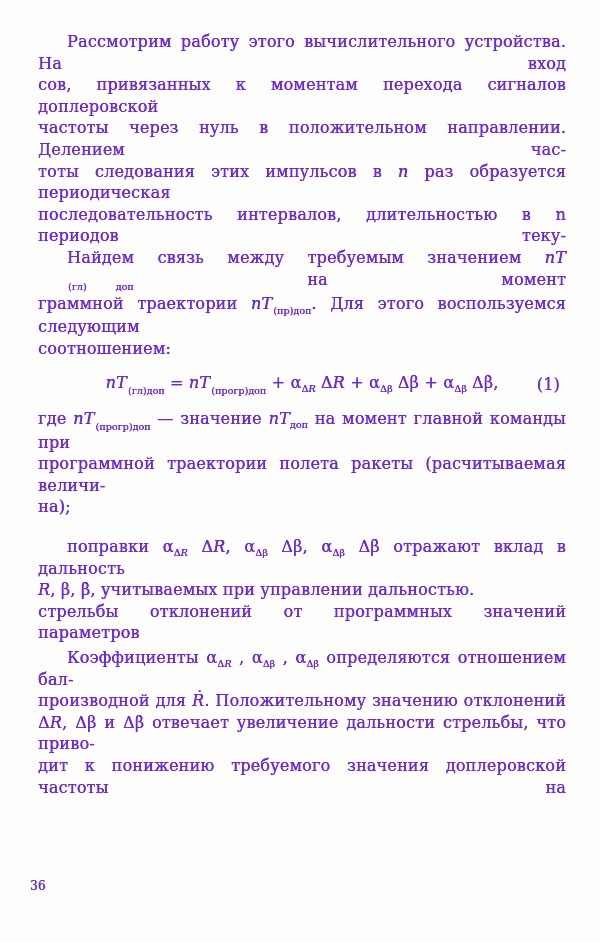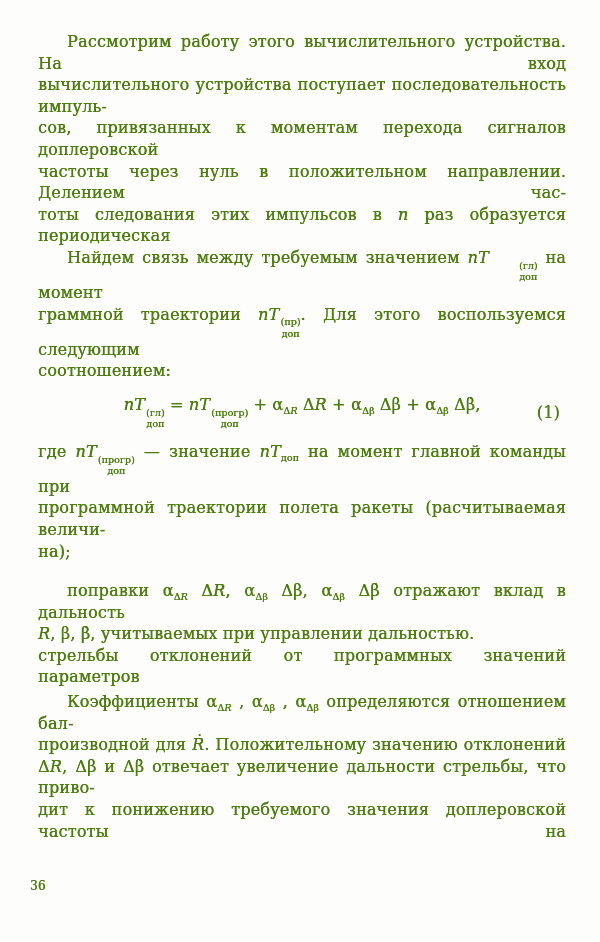--- a/index.html
+++ b/index.html
@@ -4,21 +4,21 @@
 <style>
   html,body{margin:0;padding:0;}
   body{background:#ffffff;}
   .page{
     position:relative;
     width:600px;height:942px;
     background:#fdfdfc;
     overflow:hidden;
     font-family:"DejaVu Serif","Liberation Serif",serif;
     font-size:16px;
-    color:#4d7c0f;
+    color:#6d28d9;
     letter-spacing:0.2px;
     text-shadow:0.3px 0 0 currentColor;
   }
   .textcol{
     position:absolute;
     left:38px;top:31px;
     width:528px;
   }
   .p{margin:0;}
   .ln{
@@ -26,22 +26,22 @@
     text-align-last:justify;
     line-height:21.6px;
     min-height:21.6px;
   }
   .ln.last{text-align-last:left;}
   .ln.ind{text-indent:29px;}
   sub,sup{font-size:0.6em;letter-spacing:0;line-height:0;}
   sub{vertical-align:-0.42em;}
   .stk{
     display:inline-flex;
-    flex-direction:column;
-    align-items:center;
+    flex-direction:row;
+    align-items:flex-start;
     font-size:0.6em;
     line-height:1.15;
     vertical-align:-0.62em;
     margin-left:1px;
     letter-spacing:0;
   }
   .stk-t,.stk-b{display:block;}
   .eq{
     position:relative;
     text-align:center;
@@ -63,24 +63,24 @@
   }
 </style>
 </head>
 <body>
 
 <div class="page">
   <div class="textcol">
 
     <div class="p">
       <div class="ln ind">Рассмотрим работу этого вычислительного устройства. На вход</div>
-      <div class="ln">вычислительного устройства поступает последовательность импуль-</div>
       <div class="ln">сов, привязанных к моментам перехода сигналов доплеровской</div>
       <div class="ln">частоты через нуль в положительном направлении. Делением час-</div>
       <div class="ln">тоты следования этих импульсов в <i>n</i> раз образуется периодическая</div>
+      <div class="ln">последовательность интервалов, длительностью в n периодов теку-</div>
     </div>
 
     <div class="p">
       <div class="ln ind">Найдем связь между требуемым значением <i>nT</i><span class="stk">
             <span class="stk-t">(гл)</span>
             <span class="stk-b">доп</span>
           </span> на момент</div>
       <div class="ln">граммной траектории <i>nT</i><span class="stk">
             <span class="stk-t">(пр)</span>
             <span class="stk-b">доп</span>

